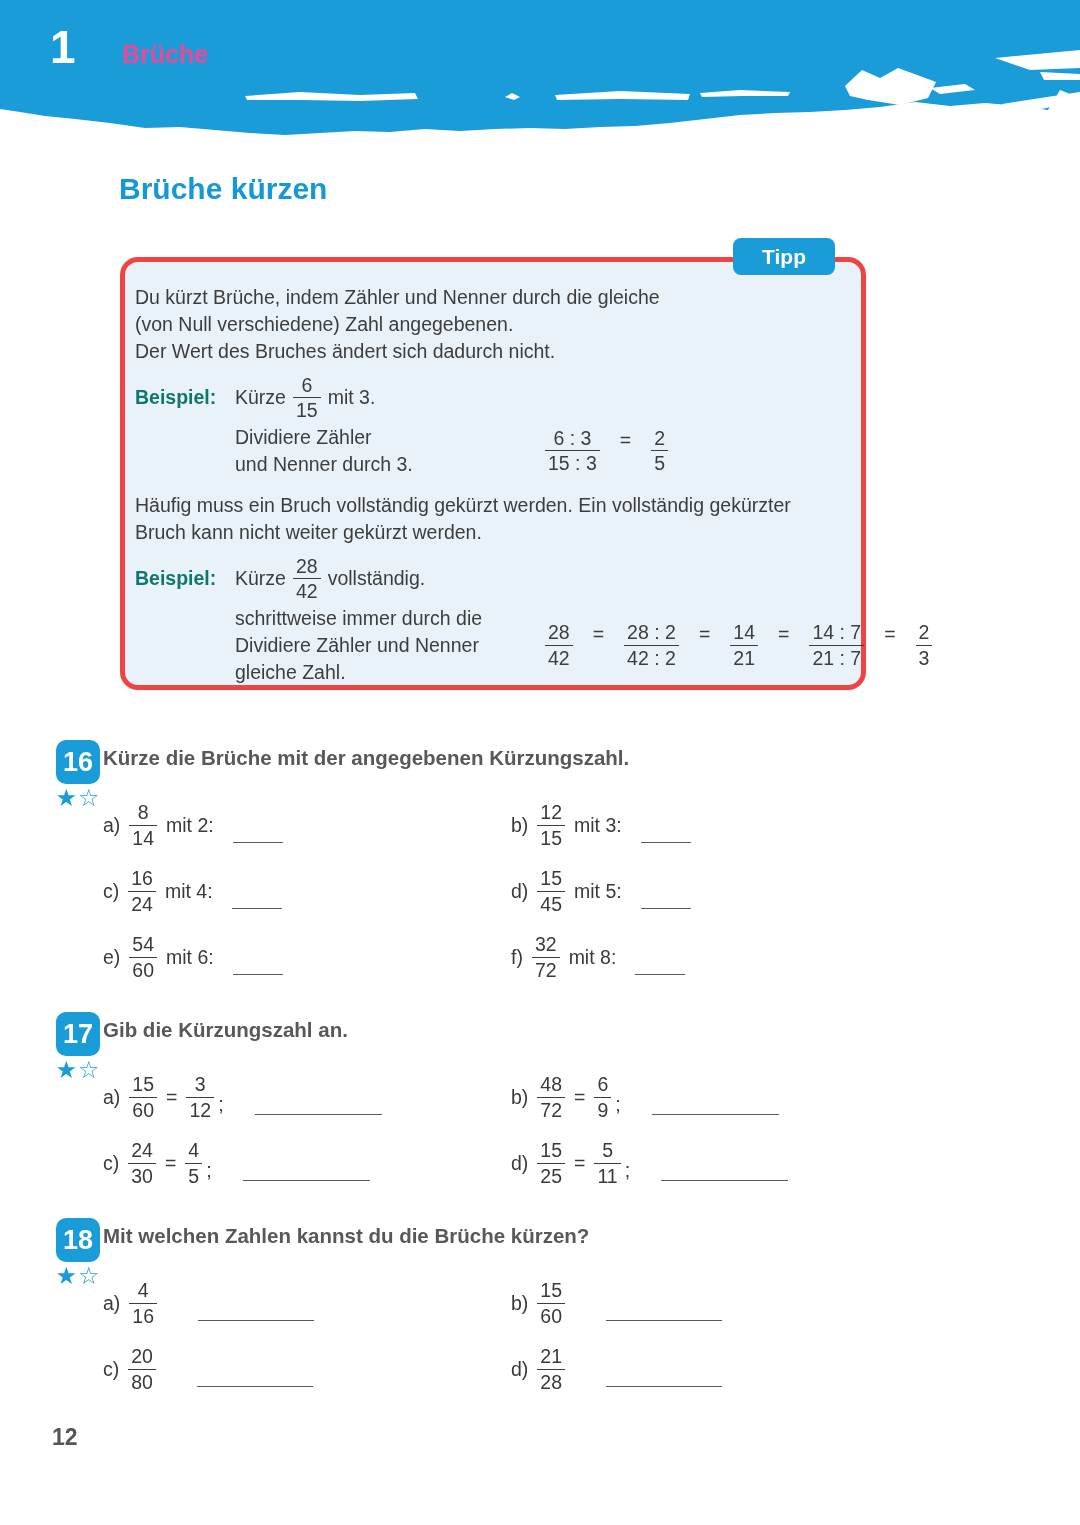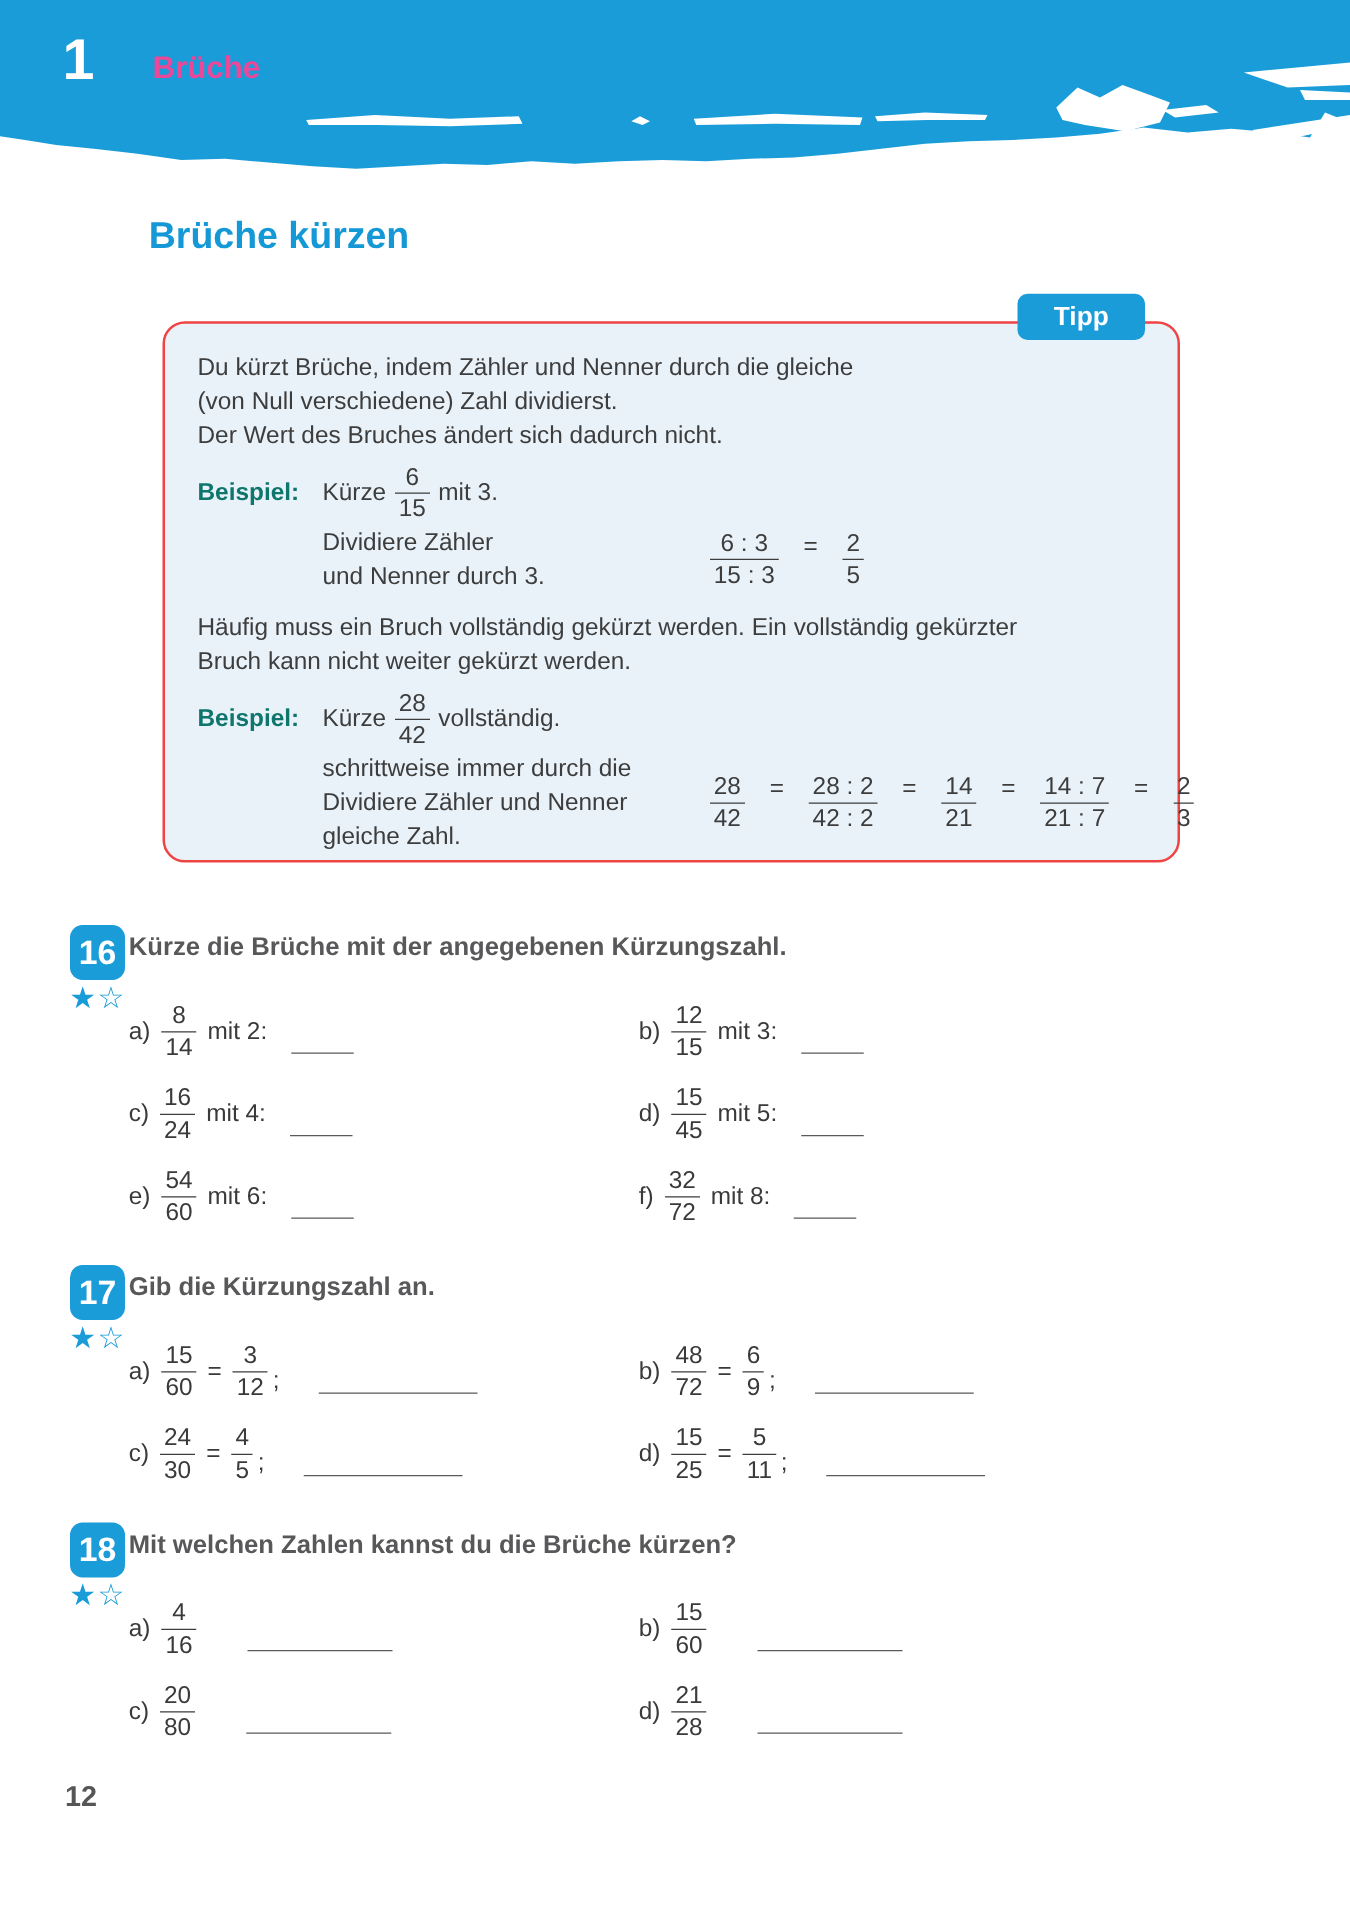--- a/index.html
+++ b/index.html
@@ -14,29 +14,29 @@
     position:absolute; left:50px; top:24px; font-size:46px; font-weight:bold; color:#fff; line-height:1;
   }
   .chapter-title {
     position:absolute; left:122px; top:42px; font-size:25px; font-weight:bold; color:#ec4899; line-height:1;
   }
   .section-title {
     position:absolute; left:119px; top:172px; font-size:30px; font-weight:bold; color:#1599d6;
   }
   
   .tip-box {
-    position:absolute; left:130px; top:257px; width:814px; height:433px;
-    background:#e9f2f9; border:2px solid #ef4444; border-radius:18px;
+    position:absolute; left:120px; top:257px; width:746px; height:433px;
+    background:#e9f2f9; border:5px solid #ef4444; border-radius:18px;
   }
   .tip-tab {
     position:absolute; top:-24px; right:26px; height:37px; line-height:37px;
     background:#1a9cd8; color:#fff; font-size:21px; font-weight:bold;
     padding:0 29px; border-radius:8px;
   }
-  .tip-content { padding:22px 26px 16px 26px; font-size:19.5px; line-height:27px; color:#3d3d3d; }
+  .tip-content { padding:22px 26px 16px 10px; font-size:19.5px; line-height:27px; color:#3d3d3d; }
   .bsp-row { display:flex; align-items:center; margin-top:9px; min-height:46px; }
   .bsp-label { width:100px; font-weight:bold; color:#0f766e; flex:none; align-self:center; }
   .bsp-body { display:flex; align-items:center; gap:7px; }
   .desc-eq-row { display:flex; margin-top:2px; }
   .desc-col { margin-left:100px; width:310px; flex:none; }
   .eq-col { display:flex; gap:20px; align-self:center; }
   .mid-para { margin-top:14px; }
   
   .frac { display:inline-flex; flex-direction:column; align-items:center; line-height:1.15; font-size:19.5px; }
   .frac .fnum { padding:0 3px 1px 3px; white-space:nowrap; }
@@ -83,21 +83,21 @@
   <div class="chapter-num">1</div>
   <div class="chapter-title">Brüche</div>
 
   <h1 class="section-title">Brüche kürzen</h1>
 
   <div class="tip-box">
     <div class="tip-tab">Tipp</div>
     <div class="tip-content">
 
       <div>Du kürzt Brüche, indem Zähler und Nenner durch die gleiche</div>
-      <div>(von Null verschiedene) Zahl dividierst.</div>
+      <div>(von Null verschiedene) Zahl angegebenen.</div>
       <div>Der Wert des Bruches ändert sich dadurch nicht.</div>
 
       <div class="bsp-row">
         <span class="bsp-label">Beispiel:</span>
         <span class="bsp-body">
           <span>Kürze</span>
           <span class="frac">
             <span class="fnum">6</span>
             <span class="fden">15</span>
           </span>

